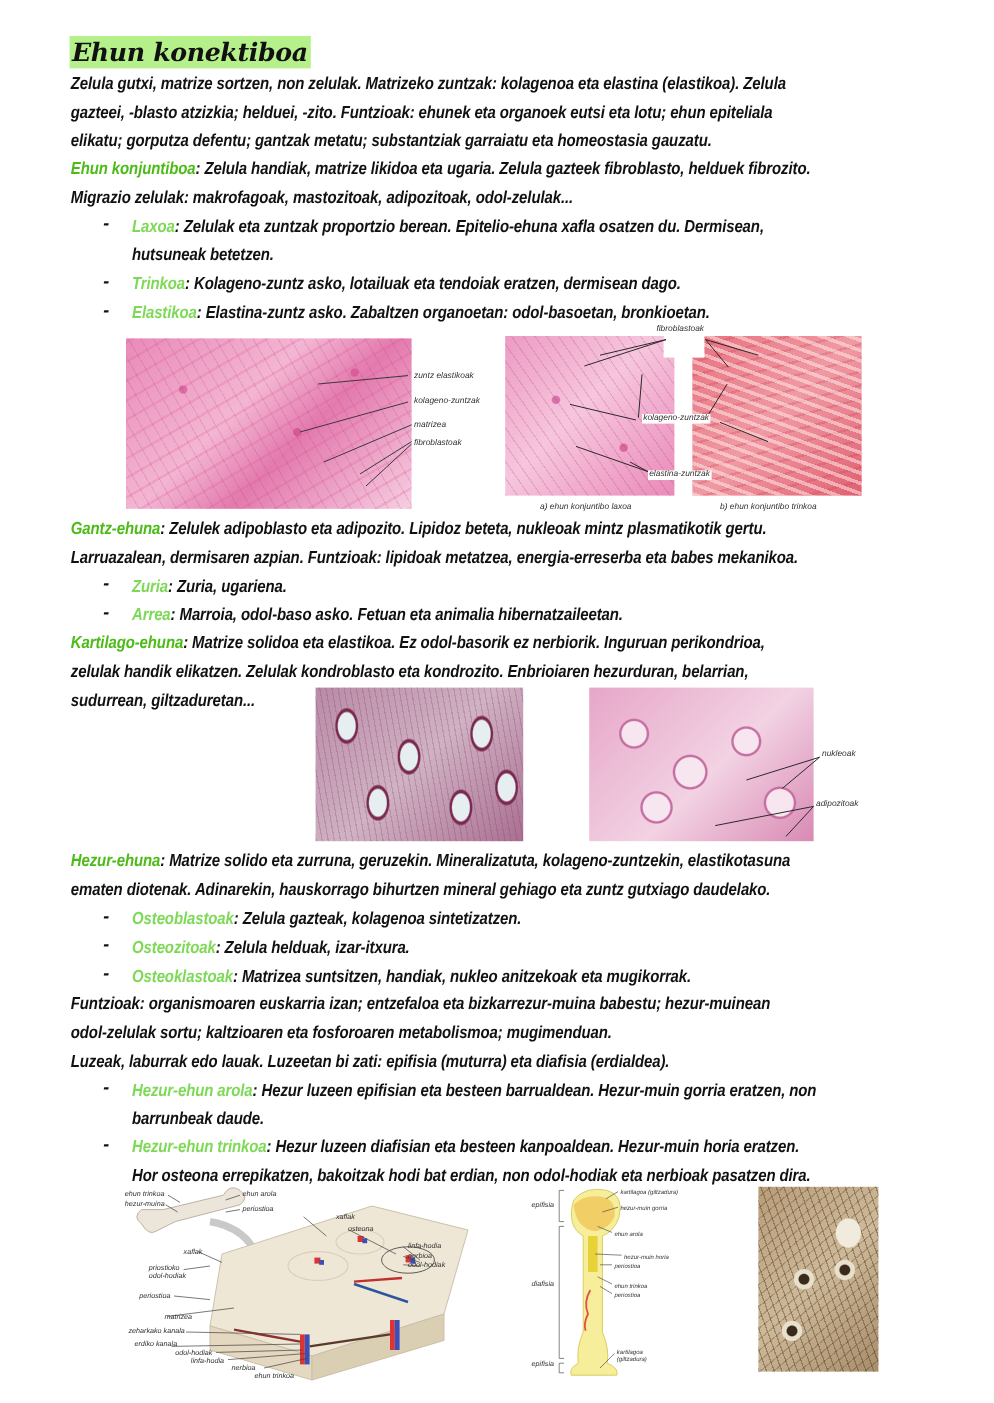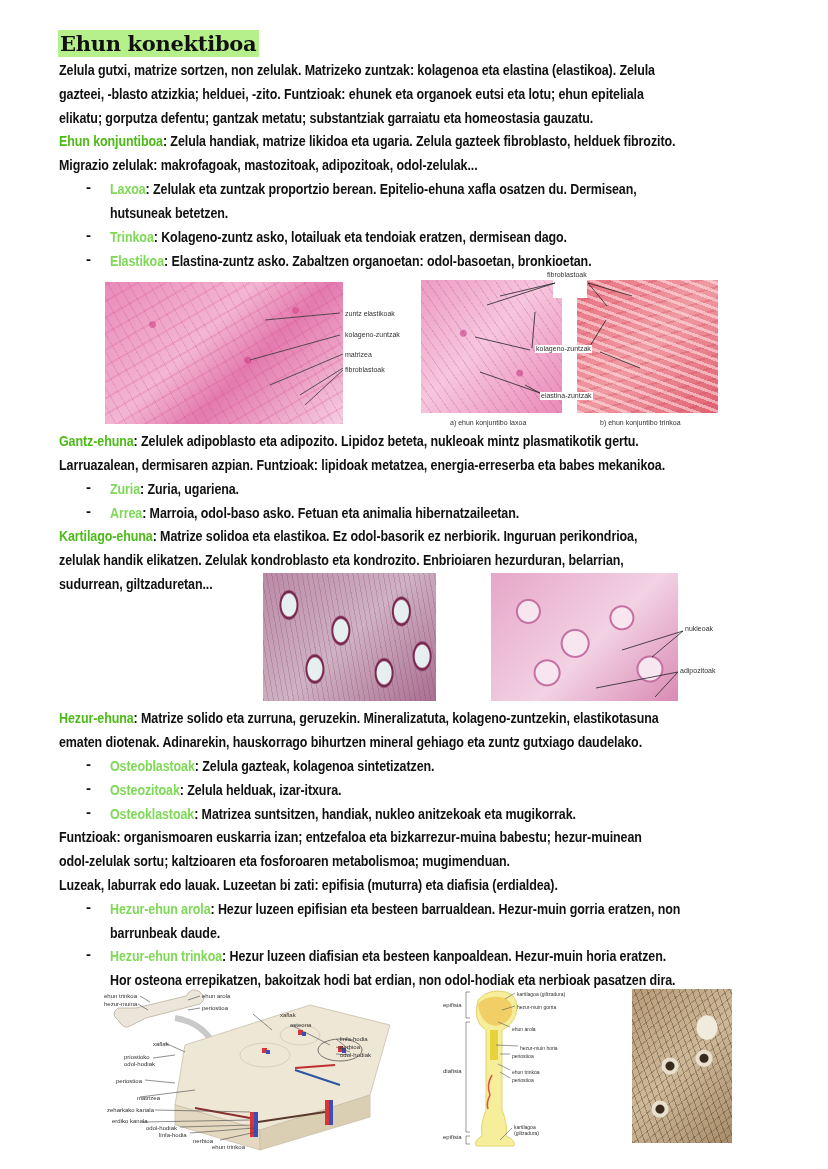--- a/index.html
+++ b/index.html
@@ -1,18 +1,18 @@
 <!DOCTYPE html>
 <html><head>
 <meta charset="utf-8">
 <style>
   html, body { margin: 0; padding: 0; background: #ffffff; }
   body { width: 828px; height: 1169px; position: relative; overflow: hidden;
          font-family: "Liberation Sans", sans-serif; color: #111; }
-  .page { position: absolute; left: 0; top: 0; width: 828px; height: 1169px; }
+  .page { position: absolute; left: 0; top: 0; width: 828px; height: 1169px; font-style: italic; }
   .title { position: absolute; left: 58px; top: 30px; background: #b6f08a;
            padding: 1px 3px 0 2px; font-family: "DejaVu Serif", serif; font-weight: bold;
            font-size: 21px; line-height: 26px; color: #111; letter-spacing: -0.3px; }
   .txt { position: absolute; left: 59px; font-family: "Liberation Sans", sans-serif;
          font-weight: bold; font-size: 14.5px; line-height: 23.5px; color: #111;
          transform: scaleX(0.86); transform-origin: left top; white-space: nowrap;
          letter-spacing: -0.1px; }
   .txt .hl { color: #4cbb17; }
   .txt .hl2 { color: #7ed957; }
   .bullet { position: absolute; left: 86px; font-weight: bold; font-size: 15px; }

